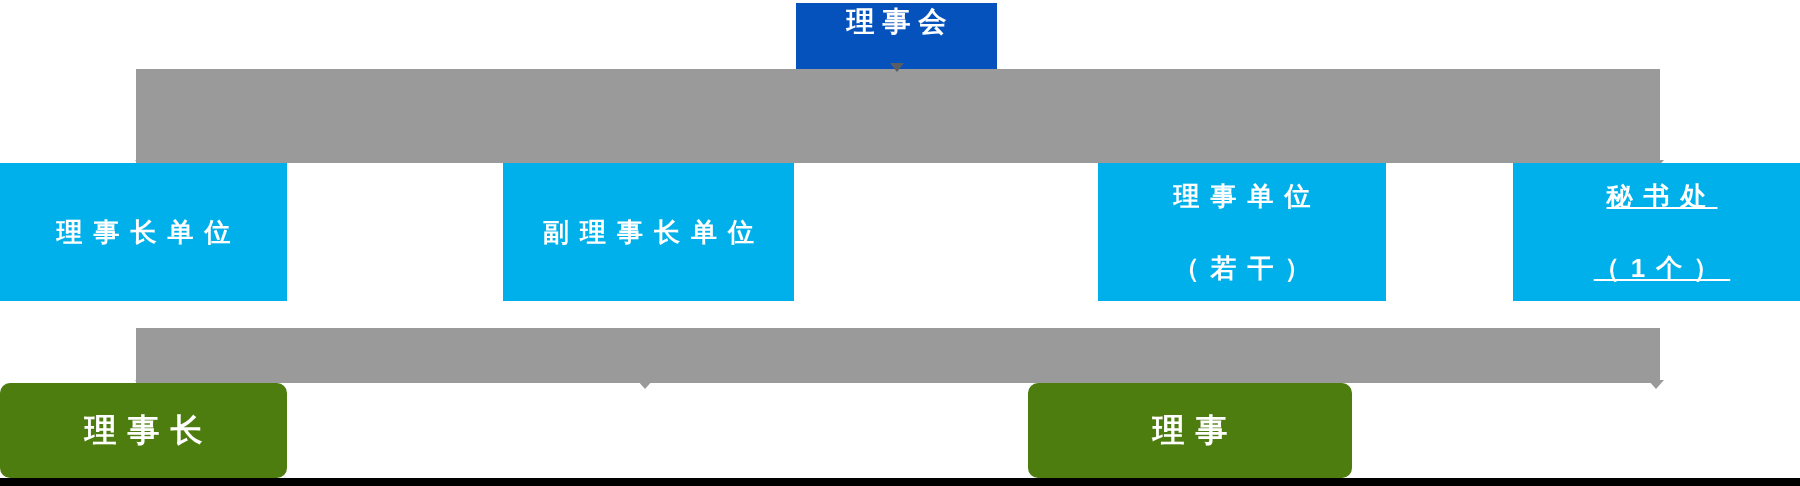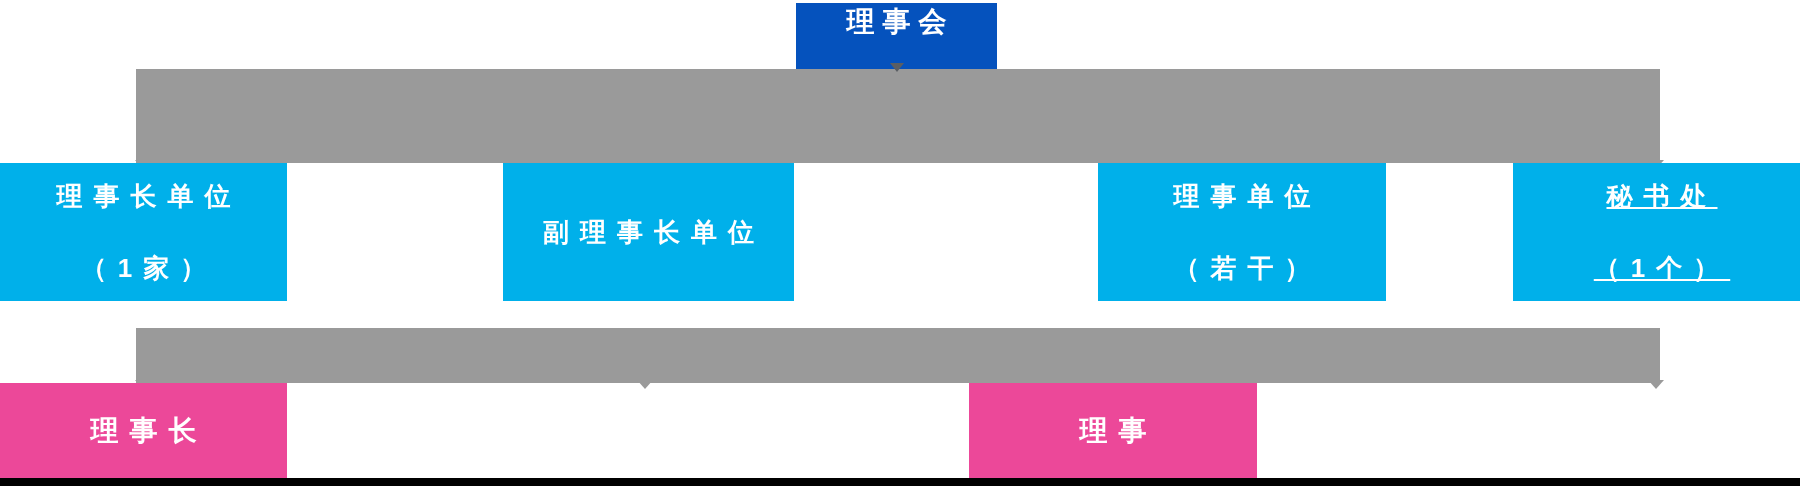--- a/index.html
+++ b/index.html
@@ -86,29 +86,30 @@
     font-size: 26px;
     letter-spacing: 11px;
   }
   .unit-box span { padding-left: 11px; }
 
   
   .role-box {
     position: absolute;
     top: 383px;
     height: 95px;
-    background: #ec4899;
+    background: #4d7c0f;
     display: flex;
     align-items: center;
     justify-content: center;
-    font-size: 28px;
+    font-size: 32px;
     letter-spacing: 11px;
+    border-radius: 10px;
   }
   .role-box span { padding-left: 11px; }
-  .role-col3 { left: 969px; width: 288px; }
+  .role-col3 { left: 1028px; width: 324px; }
 
   
   .baseline {
     position: absolute;
     left: 0;
     top: 478px;
     width: 1800px;
     height: 8px;
     background: #000000;
   }
@@ -133,21 +134,20 @@
   <div class="arr arr-row1 arr-x3"></div>
   <div class="arr arr-row1 arr-x4"></div>
 
   <div class="arr arr-row2 arr-x1"></div>
   <div class="arr arr-row2 arr-x2"></div>
   <div class="arr arr-row2 arr-x3"></div>
   <div class="arr arr-row2 arr-x4"></div>
 
   <div class="unit-box col1">
     <span>理事长单位</span>
-    <span>（1家）</span>
   </div>
   <div class="unit-box col2">
     <span>副理事长单位</span>
   </div>
   <div class="unit-box col3">
     <span>理事单位</span>
     <span>（若干）</span>
   </div>
   <div class="unit-box col4">
     <span>秘书处</span>

